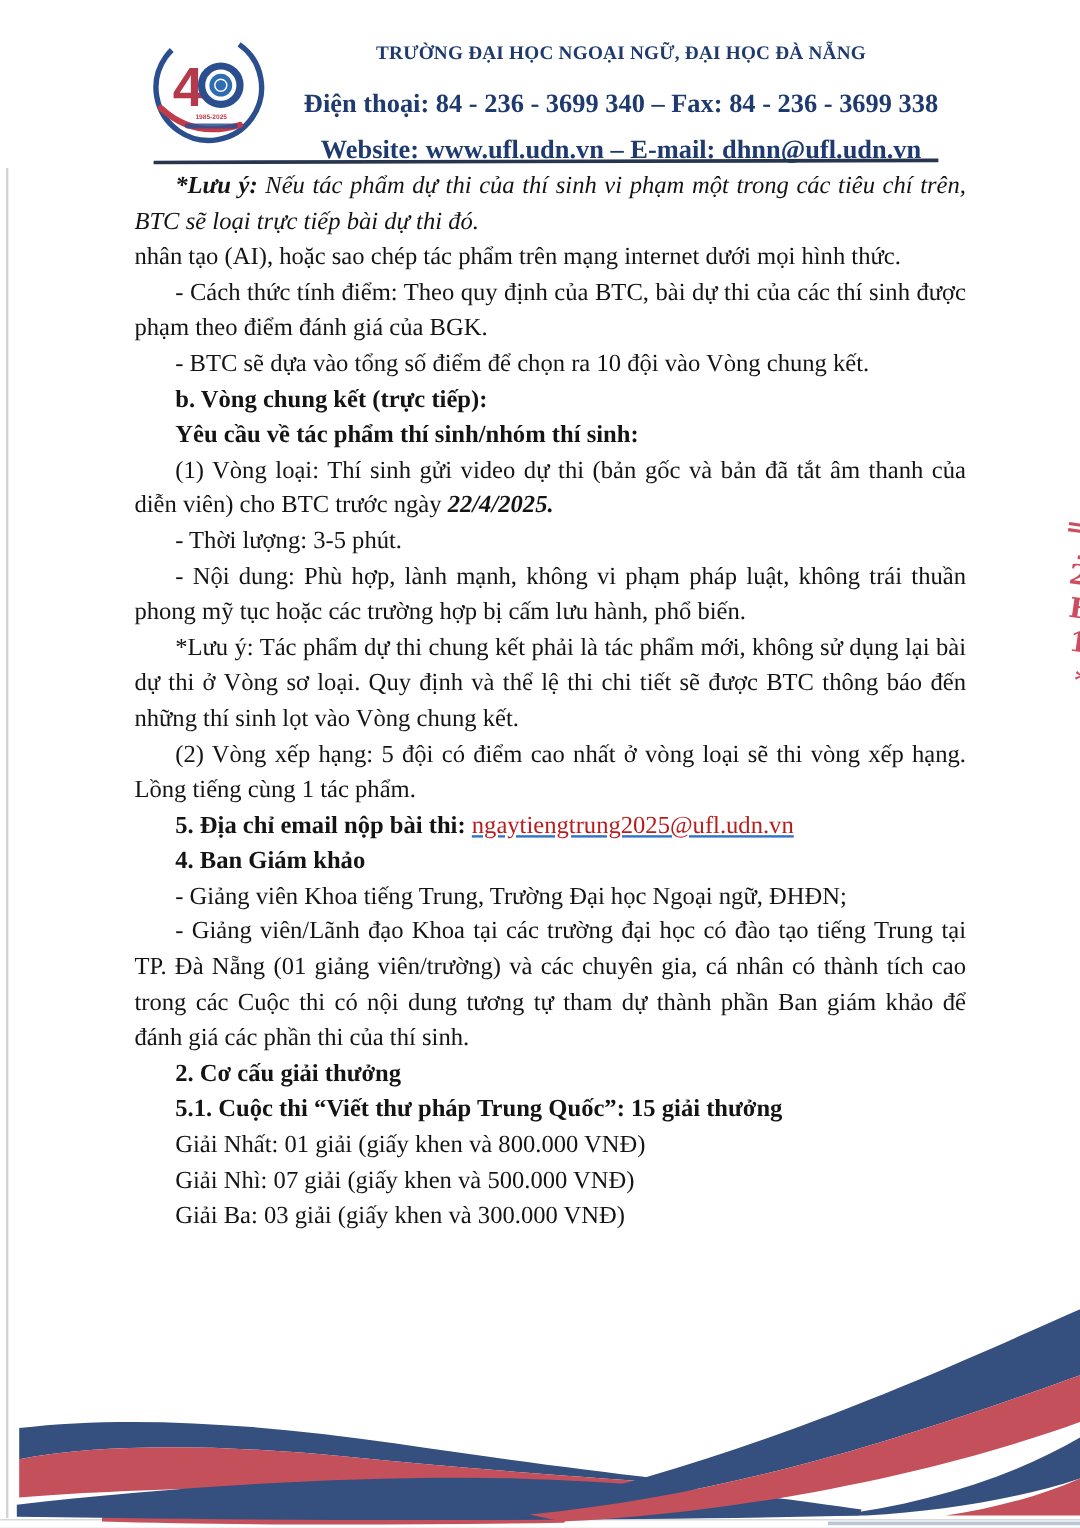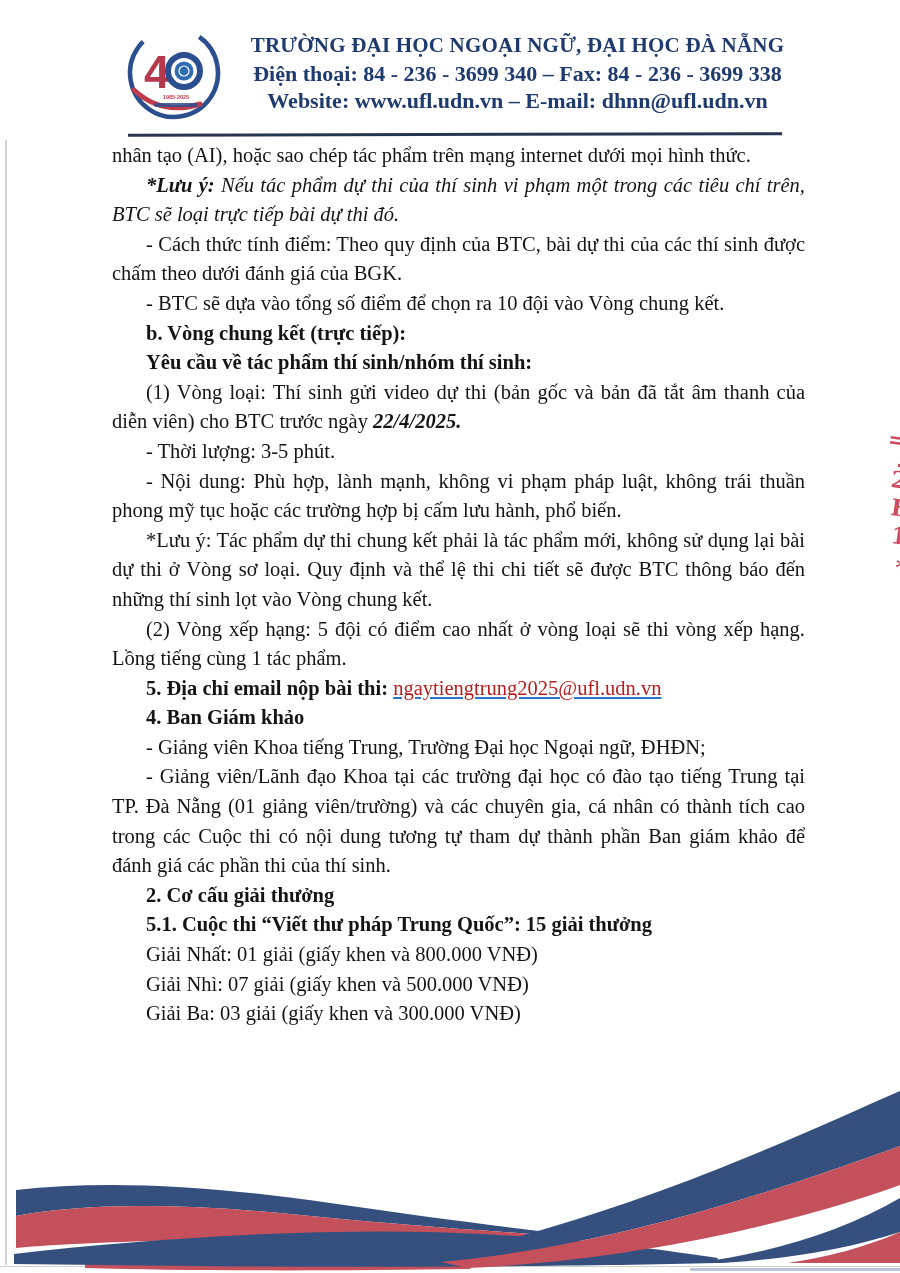--- a/index.html
+++ b/index.html
@@ -30,24 +30,24 @@
   
   .letterhead { position: absolute; top: 0; left: 0; width: 100%; height: 133px; }
   .logo {
     position: absolute; left: 124px; top: 24px; width: 100px; height: 100px;
   }
   .head-text {
     position: absolute; left: 240px; top: 30px; width: 555px;
     text-align: center; color: #1e3a6e;
   }
   .head-university {
-    font-size: 21px; font-weight: bold; letter-spacing: .2px; line-height: 30px;
+    font-size: 16px; font-weight: bold; letter-spacing: .2px; line-height: 30px;
   }
   .head-phone, .head-web {
-    font-size: 22px; font-weight: bold; line-height: 27px;
+    font-size: 22px; font-weight: bold; line-height: 27px; margin-top: 12px;
   }
   .head-rule {
     position: absolute; left: 128px; top: 133px; width: 654px; height: 3px;
     background: #27354e; transform: rotate(-0.15deg);
   }
 
   
   .doc-body {
     position: absolute; left: 112px; top: 141px; width: 693px;
     font-size: 20.5px; line-height: 29.6px; color: #141414;
@@ -101,23 +101,23 @@
     </div>
     <div class="head-text">
       <div class="head-university">TRƯỜNG ĐẠI HỌC NGOẠI NGỮ, ĐẠI HỌC ĐÀ NẴNG</div>
       <div class="head-phone">Điện thoại: 84 - 236 - 3699 340 – Fax: 84 - 236 - 3699 338</div>
       <div class="head-web">Website: www.ufl.udn.vn – E-mail: dhnn@ufl.udn.vn</div>
     </div>
   </header>
   <div class="head-rule"></div>
 
   <main class="doc-body" id="doc-body">
+      <p class="para indent"><span class="run-bold-italic">*Lưu ý: </span><span class="run-italic">Nếu tác phẩm dự thi của thí sinh vi phạm một trong các tiêu chí trên, BTC sẽ loại trực tiếp bài dự thi đó.</span></p>
       <p class="para"><span class="run-normal">nhân tạo (AI), hoặc sao chép tác phẩm trên mạng internet dưới mọi hình thức.</span></p>
-      <p class="para indent"><span class="run-bold-italic">*Lưu ý: </span><span class="run-italic">Nếu tác phẩm dự thi của thí sinh vi phạm một trong các tiêu chí trên, BTC sẽ loại trực tiếp bài dự thi đó.</span></p>
-      <p class="para indent"><span class="run-normal">- Cách thức tính điểm: Theo quy định của BTC, bài dự thi của các thí sinh được chấm theo dưới đánh giá của BGK.</span></p>
+      <p class="para indent"><span class="run-normal">- Cách thức tính điểm: Theo quy định của BTC, bài dự thi của các thí sinh được phạm theo điểm đánh giá của BGK.</span></p>
       <p class="para indent"><span class="run-normal">- BTC sẽ dựa vào tổng số điểm để chọn ra 10 đội vào Vòng chung kết.</span></p>
       <p class="para indent"><span class="run-bold">b. Vòng chung kết (trực tiếp):</span></p>
       <p class="para indent"><span class="run-bold">Yêu cầu về tác phẩm thí sinh/nhóm thí sinh:</span></p>
       <p class="para indent"><span class="run-normal">(1) Vòng loại: Thí sinh gửi video dự thi (bản gốc và bản đã tắt âm thanh của diễn viên) cho BTC trước ngày </span><span class="run-bold-italic">22/4/2025.</span></p>
       <p class="para indent"><span class="run-normal">- Thời lượng: 3-5 phút.</span></p>
       <p class="para indent"><span class="run-normal">- Nội dung: Phù hợp, lành mạnh, không vi phạm pháp luật, không trái thuần phong mỹ tục hoặc các trường hợp bị cấm lưu hành, phổ biến.</span></p>
       <p class="para indent"><span class="run-normal">*Lưu ý: Tác phẩm dự thi chung kết phải là tác phẩm mới, không sử dụng lại bài dự thi ở Vòng sơ loại. Quy định và thể lệ thi chi tiết sẽ được BTC thông báo đến những thí sinh lọt vào Vòng chung kết.</span></p>
       <p class="para indent"><span class="run-normal">(2) Vòng xếp hạng: 5 đội có điểm cao nhất ở vòng loại sẽ thi vòng xếp hạng. Lồng tiếng cùng 1 tác phẩm.</span></p>
       <p class="para indent"><span class="run-bold">5. Địa chỉ email nộp bài thi: </span><a href="#" class="run-link">ngaytiengtrung2025@ufl.udn.vn</a></p>
       <p class="para indent"><span class="run-bold">4. Ban Giám khảo</span></p>

